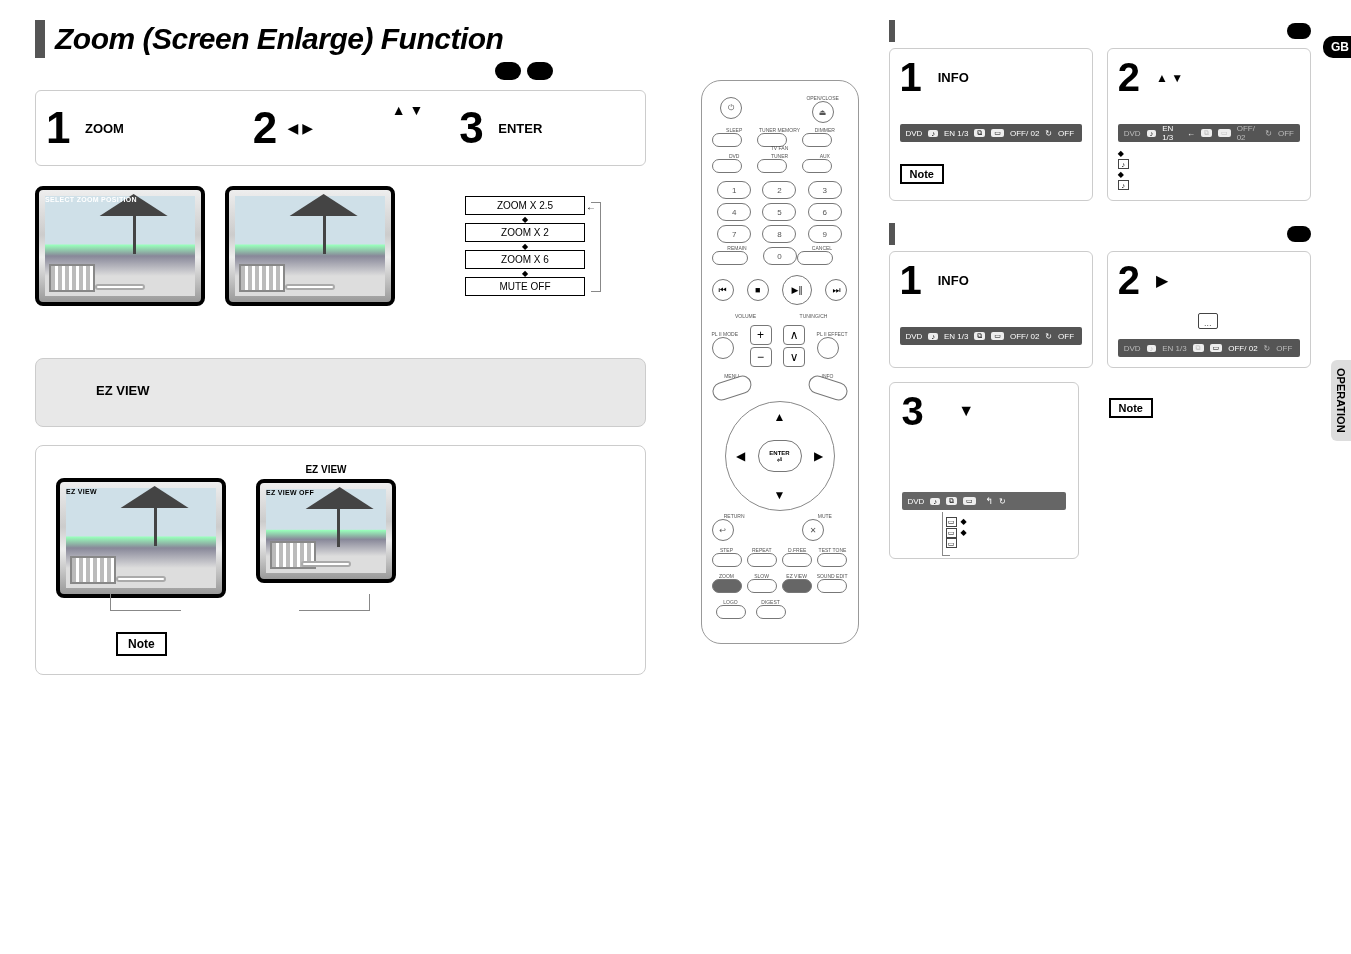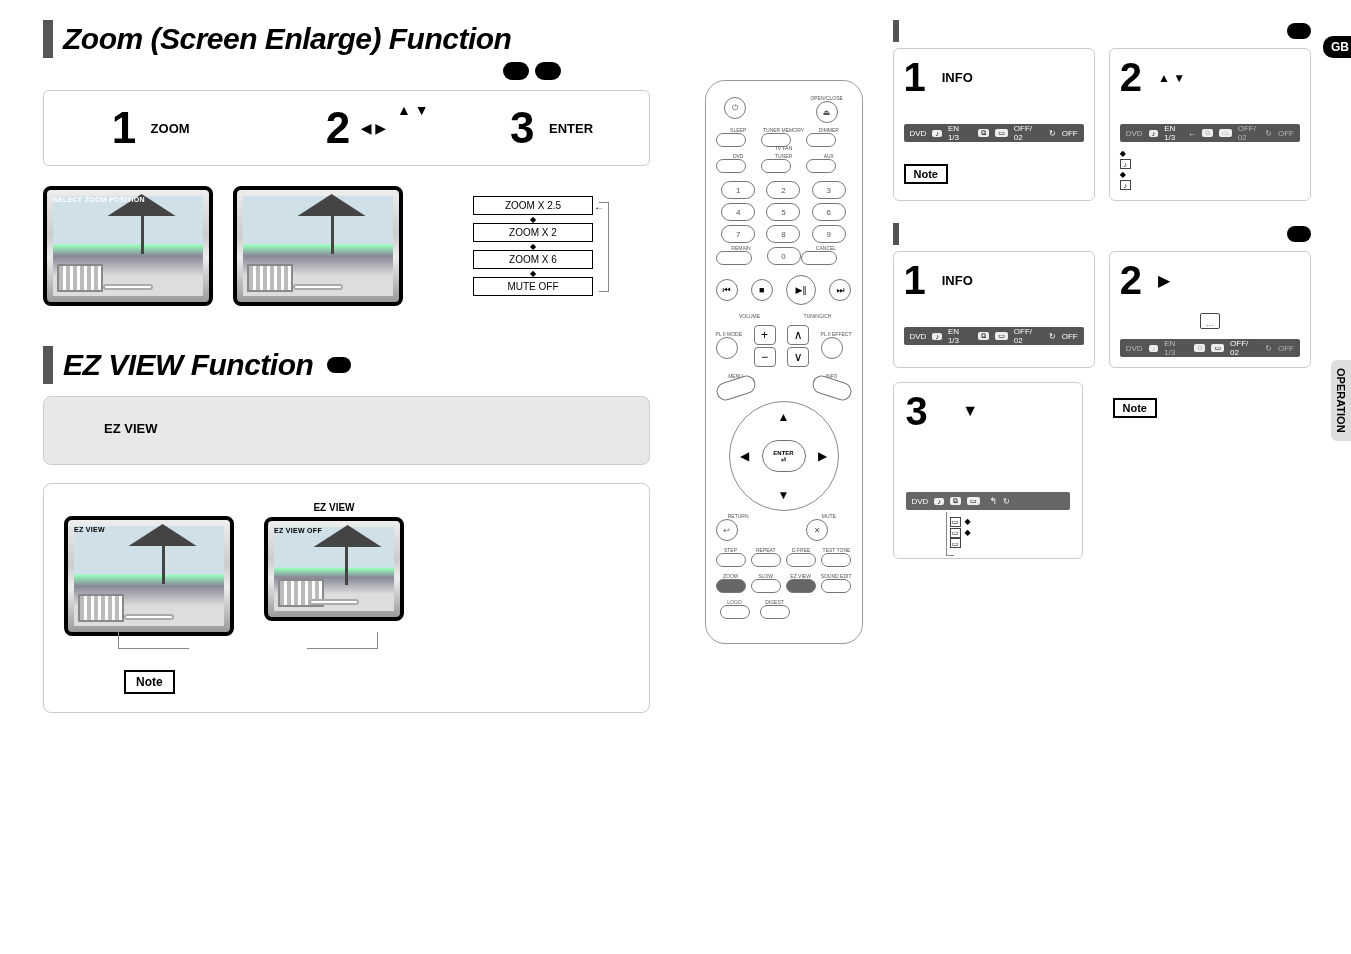--- a/index.html
+++ b/index.html
@@ -8,35 +8,34 @@
     width: 1351px;
     height: 954px;
     background: #fff;
     position: relative;
     color: #000;
   }
   .page {
     display: flex;
     width: 100%;
     height: 100%;
-    padding-left: 8px;
   }
   .col { flex: 1; padding: 20px 25px 20px 35px; position: relative; }
   .col-right { padding-left: 30px; padding-right: 40px; }
 
   .section-head { display:flex; align-items:center; margin-bottom:6px; }
   .section-head .bar { width:10px; height:38px; background:#555; margin-right:10px;}
   .section-head h1 { font-size:30px; font-weight:bold; font-style: italic; letter-spacing:-0.5px;}
   .disc-icons-row { display:flex; gap:6px; margin-left:460px; margin-top:-2px; margin-bottom:10px;}
   .disc { width:26px; height:18px; background:#000; border-radius:10px; }
   .disc.small { width:24px; height:16px; }
 
   
   .steps-row { display:flex; gap:12px; background:#fff; border:1px solid #ccc; border-radius:6px; padding:12px 10px; margin-bottom:20px;}
-  .step-card { flex:1; text-align:center; position:relative;}
+  .step-card { flex:1; position:relative;}
   .step-card.narrow { flex:0.9; }
   .step-num { font-size:44px; font-weight:bold; display:inline-block; vertical-align:middle;}
   .step-label { font-size:13px; font-weight:bold; display:inline-block; margin-left:10px; vertical-align:middle;}
   .arrows { font-size:14px; display:inline-block; vertical-align:middle; margin-left:6px;}
   .arrows.stack { line-height:10px; }
 
   .tvshots-row { display:flex; gap:20px; align-items:flex-start; }
   .tv-thumb {
     width:170px; height:120px;
     border:4px solid #000;
@@ -268,25 +267,20 @@
           <div class="zitem">ZOOM X 2</div>
           <div class="diamond">◆</div>
           <div class="zitem">ZOOM X 6</div>
           <div class="diamond">◆</div>
           <div class="zitem">MUTE  OFF</div>
         </div>
       </div>
     </div>
 
     <div style="height:40px;"></div>
-    <div class="section-head">
-      <div class="bar"></div>
-      <h1>EZ VIEW Function</h1>
-      <div class="disc small" style="margin-left:14px;"></div>
-    </div>
 
     <div class="ez-block">
       <div class="ez-label">EZ VIEW</div>
     </div>
 
     <div class="ez-block white">
       <div class="ez-thumbs-pair">
         <div class="ez-col">
           <div style="height:14px;"></div>
           <div class="tv-thumb" style="width:170px;height:120px;">

